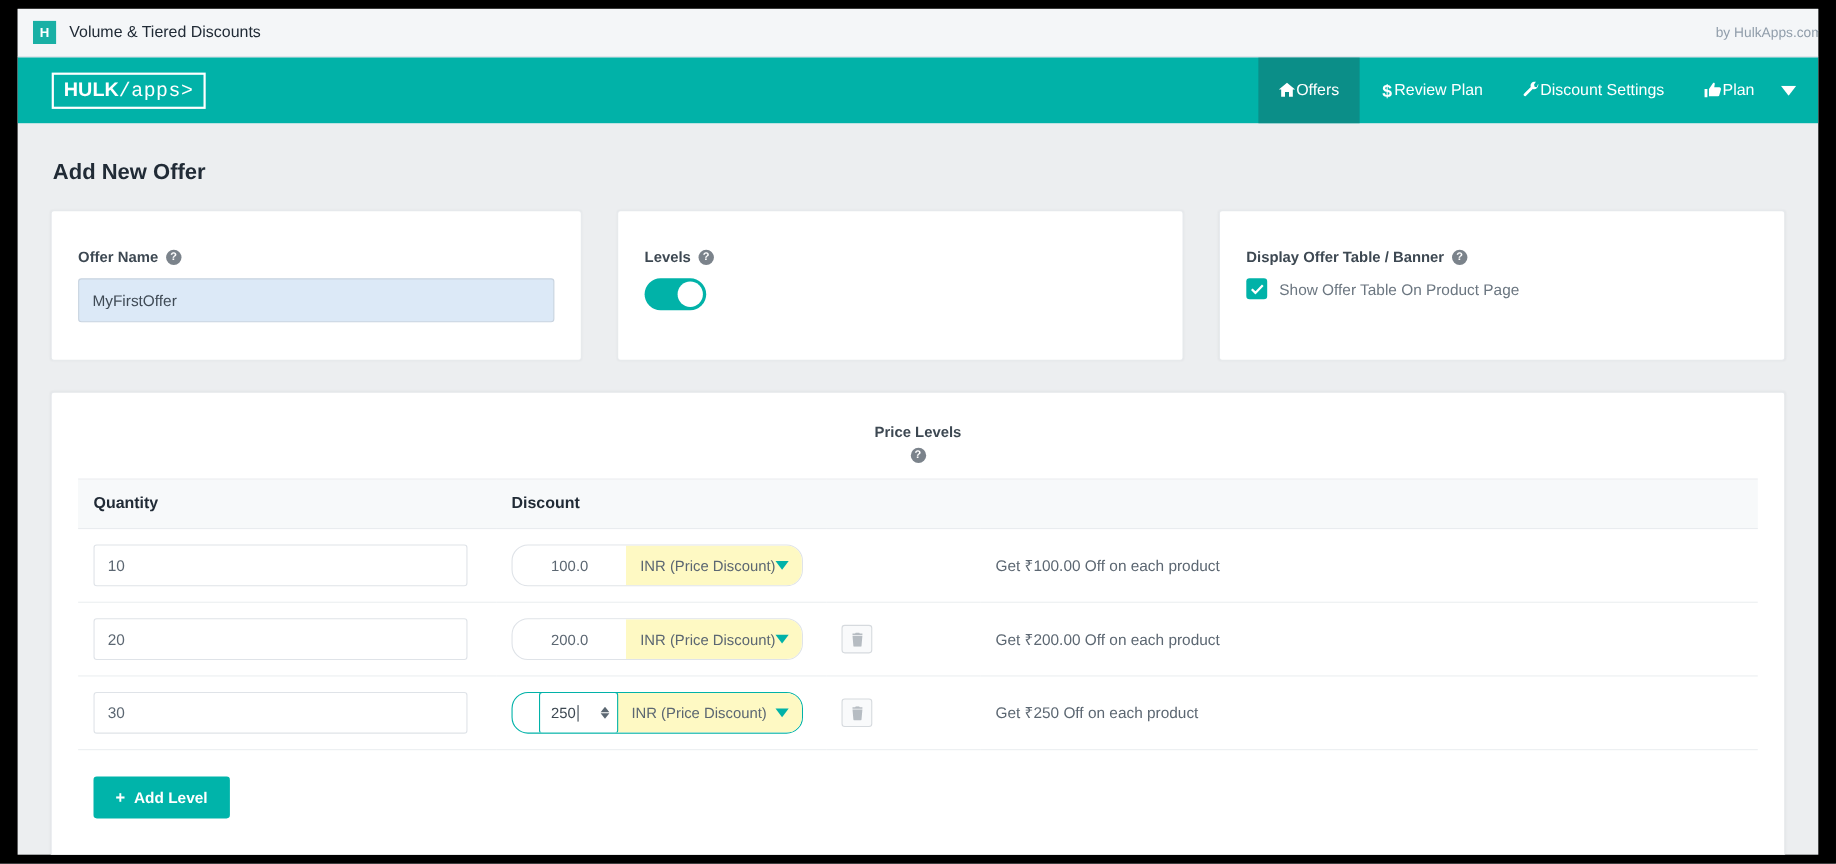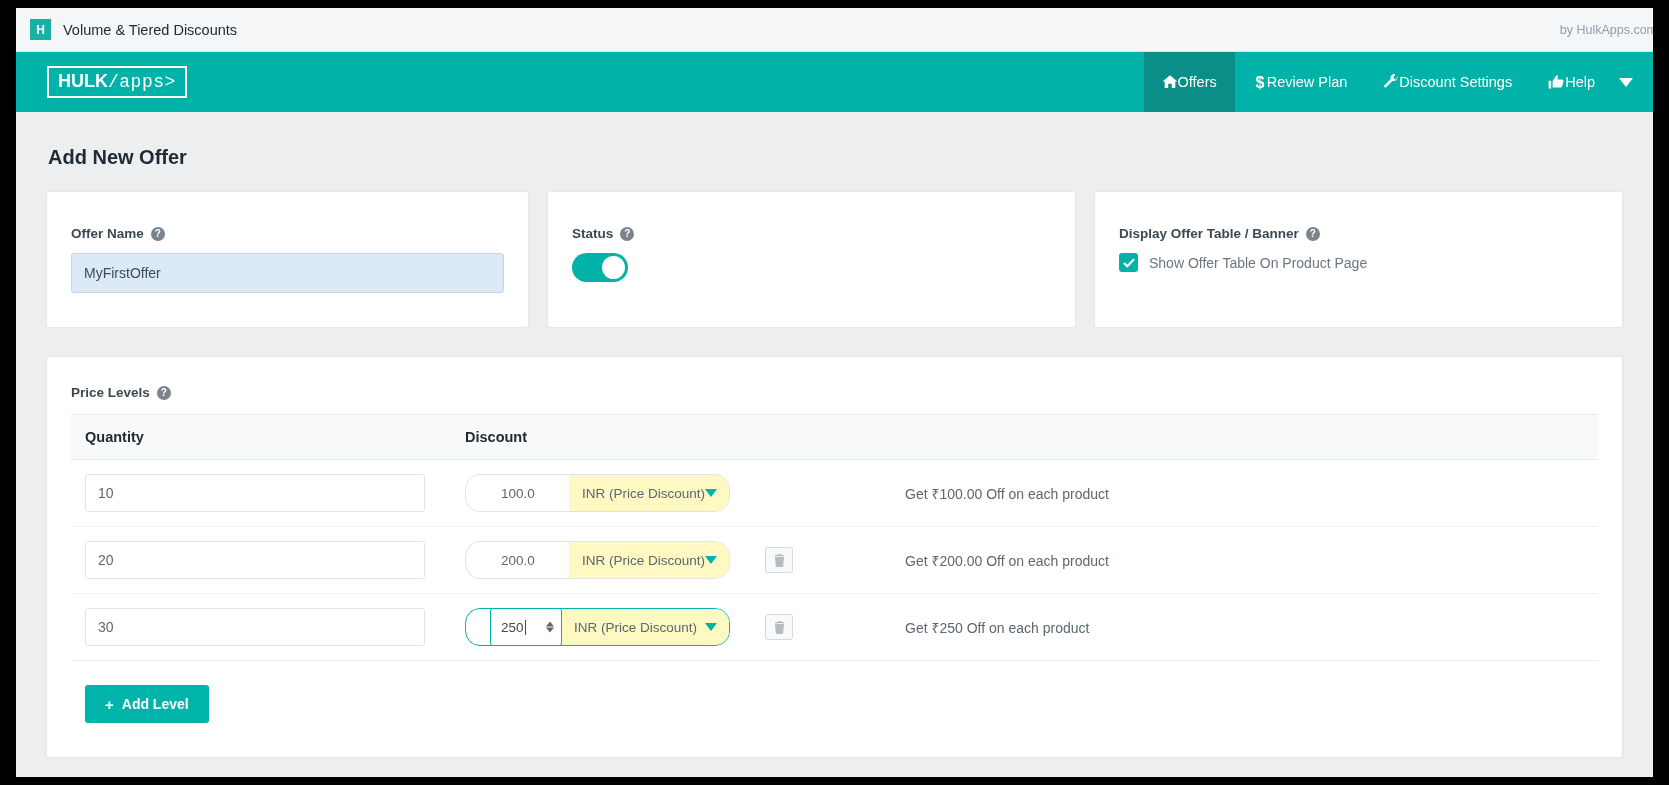--- a/index.html
+++ b/index.html
@@ -93,21 +93,21 @@
   .page { padding: 0 30px; }
   .page-title {
     font-size: 20px;
     color: #212b36;
     font-weight: bold;
     padding: 34px 0 22px 2px;
   }
 
   .cards-row {
     display: flex;
-    gap: 18px;
+    gap: 32px;
   }
   .card {
     background: #ffffff;
     border: 1px solid #e6e9ec;
     border-radius: 3px;
     box-shadow: 0 0 2px rgba(63,63,68,.05);
   }
   .card-a { width: 483px; }
   .card-b { flex: 1 1 0; }
   .card-c { flex: 1 1 0; }
@@ -188,20 +188,21 @@
     border-radius: 3px;
     box-shadow: 0 0 2px rgba(63,63,68,.05);
     padding: 28px 24px 34px 24px;
   }
   .panel-label {
     font-size: 13.5px;
     font-weight: bold;
     color: #3d4852;
     display: flex; align-items: center; gap: 7px;
     margin-bottom: 14px;
+    flex-direction: column;
   }
   table.levels { width: 100%; border-collapse: collapse; table-layout: fixed; }
   table.levels thead th {
     background: #f7f9fa;
     text-align: left;
     font-size: 14.5px;
     font-weight: bold;
     color: #212b36;
     padding: 14px 0 14px 14px;
     border-top: 1px solid #e9ecef;
@@ -380,21 +381,21 @@
         </span>
         <span>Discount Settings</span>
       </div>
 
       <div class="nav-item">
         <span>
           <svg width="17" height="16" viewBox="0 0 17 16" fill="#fff">
               <path d="M0.6 6.8h2.6v7.6H0.6zM4.6 6.9l3.6-5.2c.5-.7 1.7-.5 1.7.6l-.5 3.1h4.6c1.1 0 1.8 1 1.5 2l-1.5 5.2c-.2.6-.8 1-1.4 1H4.6z"></path>
             </svg>
         </span>
-        <span>Help</span>
+        <span>Plan</span>
       </div>
 
       <div class="nav-caret">
         <svg width="14" height="9" viewBox="0 0 14 9" fill="#fff">
             <path d="M0 0h14L7 9z"></path>
           </svg>
       </div>
     </div>
   </div>
 
@@ -409,21 +410,21 @@
             <span>Offer Name</span>
             <span class="help-dot">?</span>
           </div>
           <input class="text-input" type="text" value="MyFirstOffer" style="">
         </div>
       </div>
 
       <div class="card card-b">
         <div class="card-inner">
           <div class="field-label">
-            <span>Status</span>
+            <span>Levels</span>
             <span class="help-dot">?</span>
           </div>
           <div class="toggle"></div>
         </div>
       </div>
 
       <div class="card card-c">
         <div class="card-inner">
           <div class="field-label">
             <span>Display Offer Table / Banner</span>

